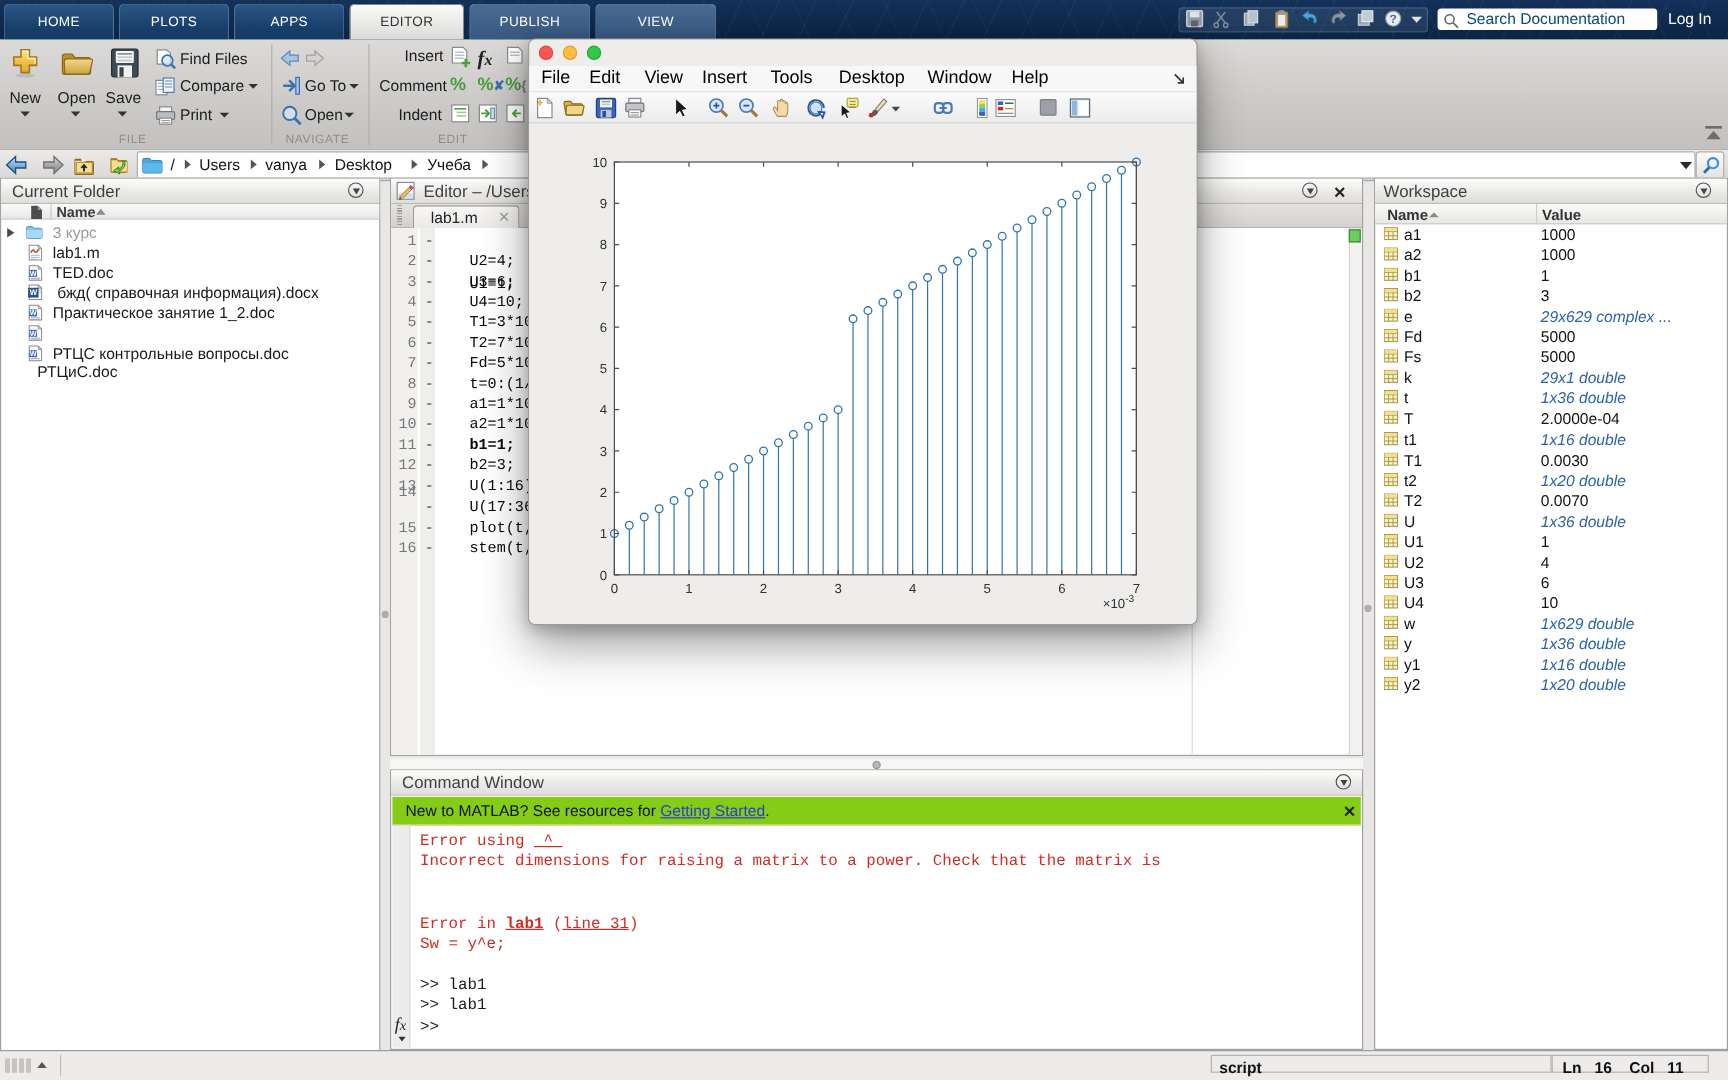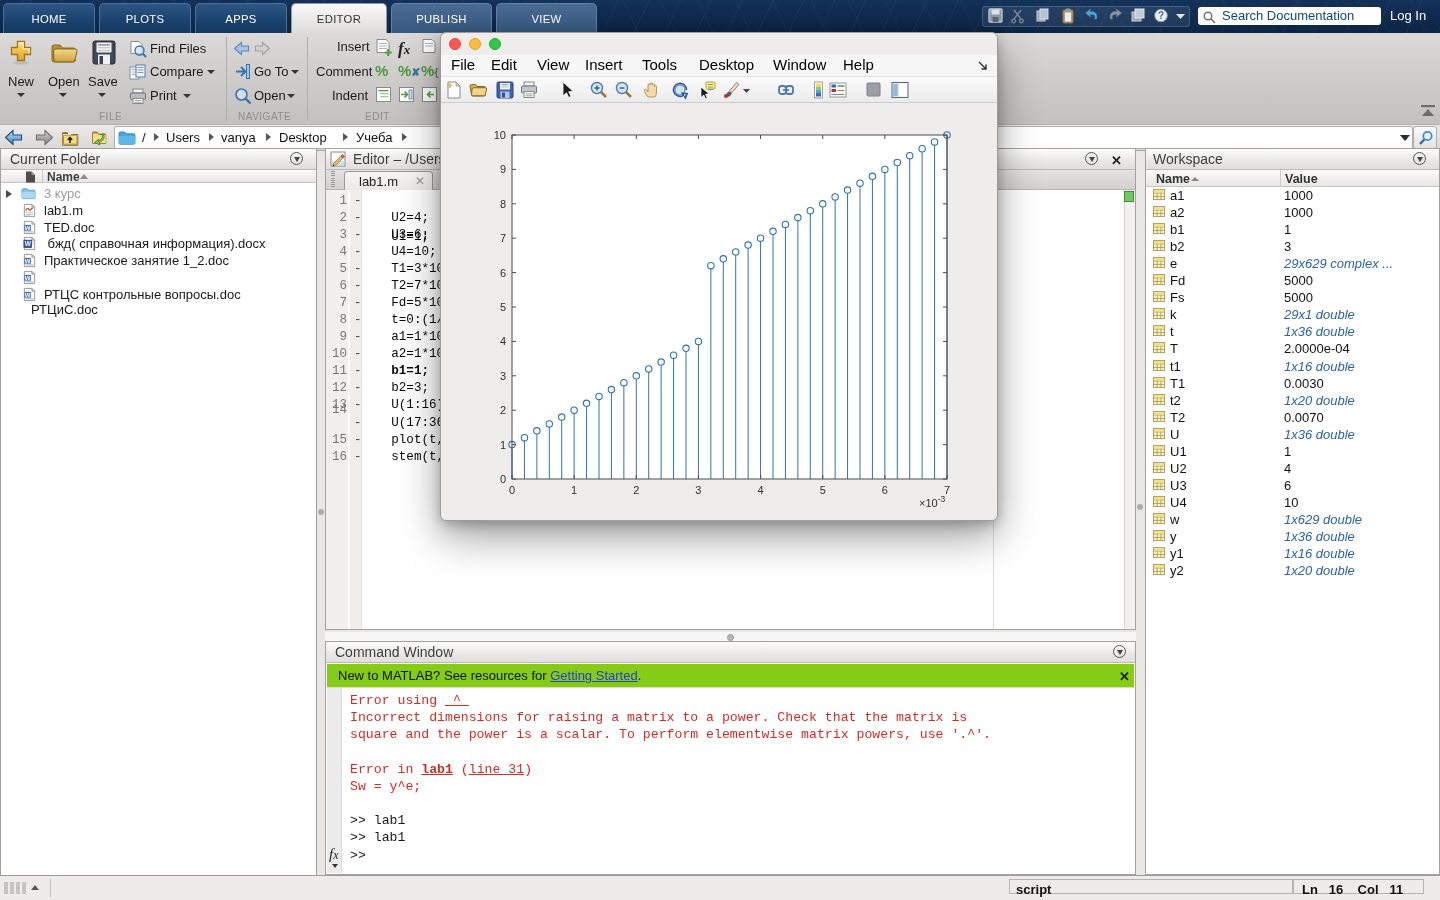--- a/index.html
+++ b/index.html
@@ -550,21 +550,20 @@
       <span class="t" style="left:9px;">Command Window</span>
     <div class="gearbtn" style="right:9px; top:3px;"></div>
   </div>
   <div id="banner">
     <span style="position:absolute;left:11px;top:4px;">New to MATLAB? See resources for <a style="color:#2b3cd0;text-decoration:underline;">Getting Started</a>.</span>
     <span style="position:absolute;right:4px;top:5px;font-size:13px;font-weight:bold;color:#222;">✕</span>
   </div>
   <div style="position:absolute;left:1px;top:46px;width:15px;bottom:1px;background:#ececec;border-right:1px solid #dcdcdc;"></div>
   <div class="cline red" style="top:51px;">Error using <span style="text-decoration:underline;">&nbsp;^&nbsp;</span></div>
   <div class="cline red" style="top:68px;">Incorrect dimensions for raising a matrix to a power. Check that the matrix is</div>
-  <div class="cline red" style="top:85px;">square and the power is a scalar. To perform elementwise matrix powers, use '.^'.</div>
   <div class="cline red" style="top:120px;">Error in <b style="text-decoration:underline;">lab1</b> (<span style="text-decoration:underline;">line 31</span>)</div>
   <div class="cline red" style="top:137px;">Sw = y^e;</div>
   <div class="cline" style="top:171px;">&gt;&gt; lab1</div>
   <div class="cline" style="top:188px;">&gt;&gt; lab1</div>
   <div class="cline" style="top:206px;">&gt;&gt;</div>
   <div style="position:absolute;left:3px;top:204px;font-family:'Liberation Serif',serif;font-style:italic;font-size:15px;color:#222;">f<span style="font-size:12px;">x</span></div>
   <div style="position:absolute;left:6px;top:222px;width:0;height:0;border-left:3.5px solid transparent;border-right:3.5px solid transparent;border-top:4.5px solid #333;"></div>
 </div>
 
 <div id="wspace" class="panel">

